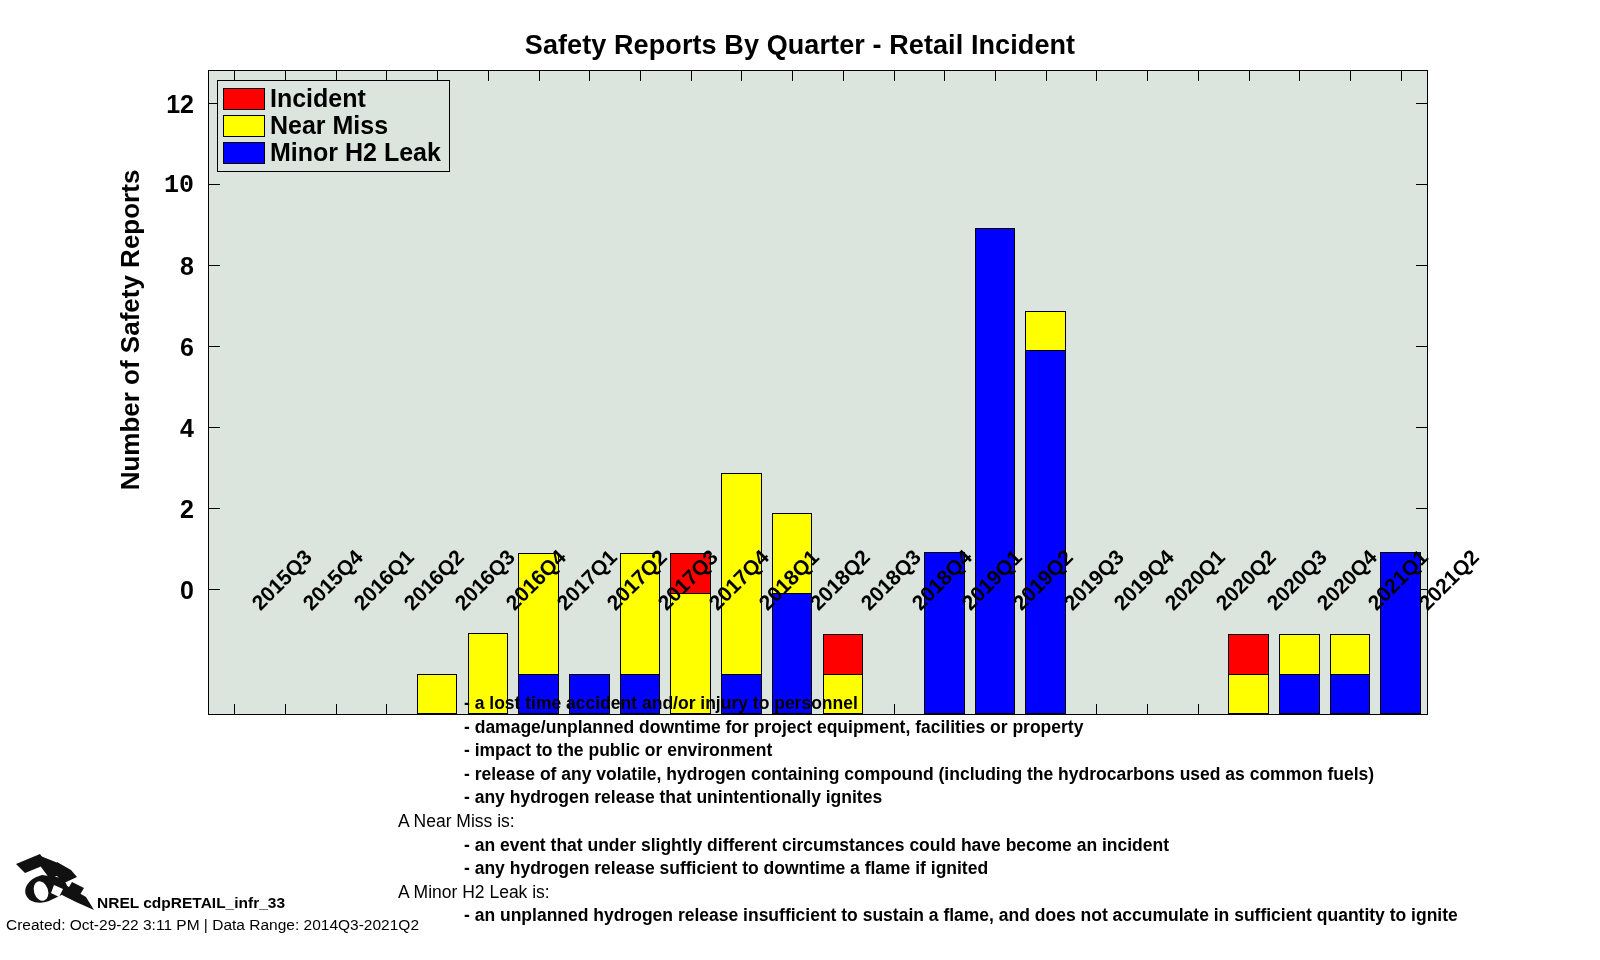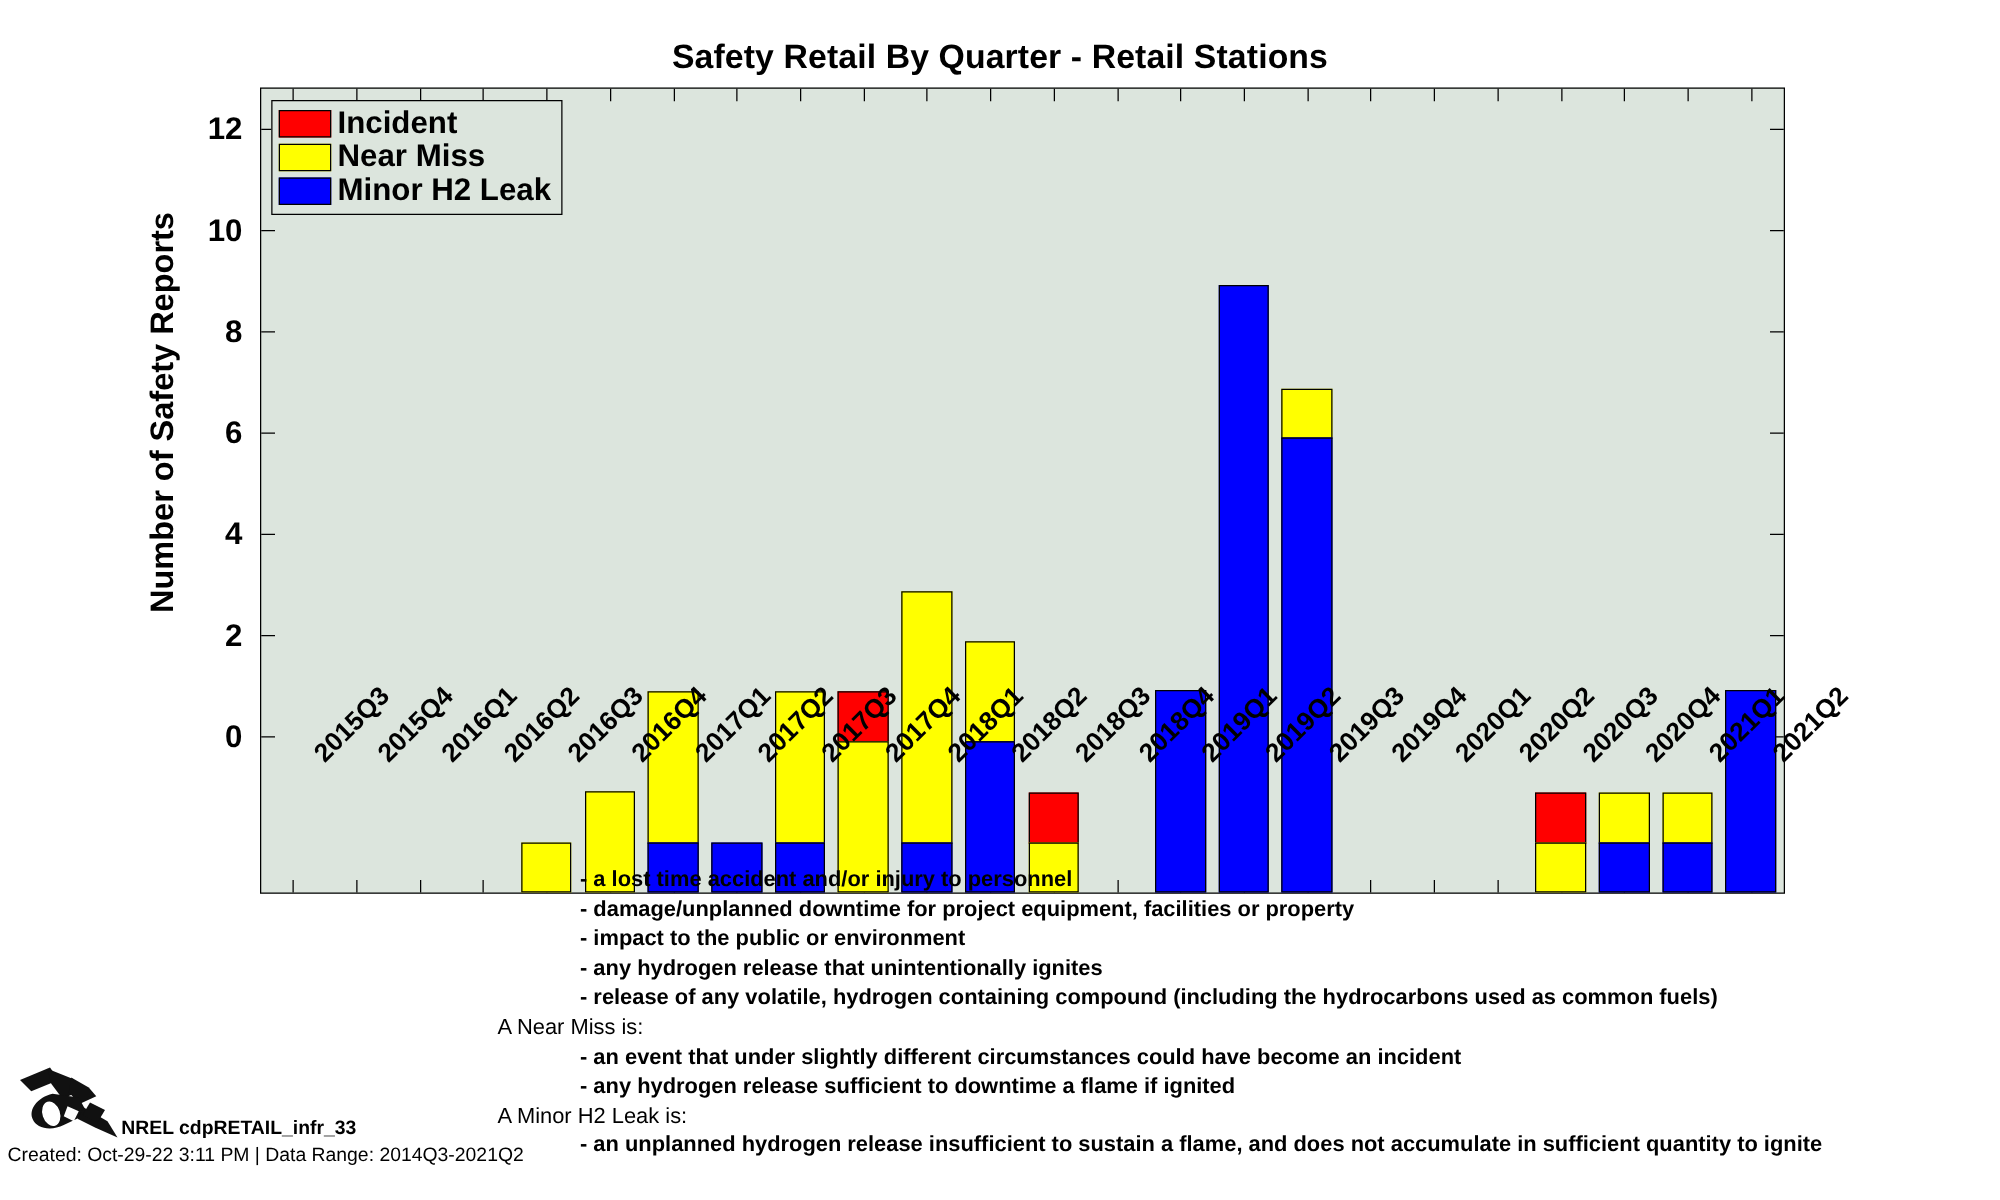--- a/index.html
+++ b/index.html
@@ -146,21 +146,21 @@
     left:6px;bottom:22px;
     font-size:15.5px;color:#000;
     white-space:nowrap;
   }
 </style>
 </head>
 <body>
 
 <div id="root">
 
-  <div class="chart-title">Safety Retail By Quarter - Retail Stations</div>
+  <div class="chart-title">Safety Reports By Quarter - Retail Incident</div>
 
   <div class="y-axis-title">Number of Safety Reports</div>
 
   <div class="plot-frame">
     <div class="plot-inner" id="plot-inner">
         <div class="ytick-mark" style="top: 518px;"></div>
         <div class="ytick-mark right" style="top: 518px;"></div>
         <div class="ytick-mark" style="top: 437.062px;"></div>
         <div class="ytick-mark right" style="top: 437.062px;"></div>
         <div class="ytick-mark" style="top: 356.125px;"></div>
@@ -296,21 +296,21 @@
       </div>
     </div>
   </div>
 
   <div id="axis-labels">
       <div class="ytick-label" style="left: 146px; width: 48px; top: 589.5px;">0</div>
       <div class="ytick-label" style="left: 146px; width: 48px; top: 508.562px;">2</div>
       <div class="ytick-label" style="left: 146px; width: 48px; top: 427.625px;">4</div>
       <div class="ytick-label" style="left: 146px; width: 48px; top: 346.688px;">6</div>
       <div class="ytick-label" style="left: 146px; width: 48px; top: 265.75px;">8</div>
-      <div class="ytick-label" style="left: 146px; width: 48px; top: 184.812px;">10</div>
+      <div class="ytick-label" style="left: 146px; width: 48px; top: 184.812px; font-family: Liberation Mono, monospace;">10</div>
       <div class="ytick-label" style="left: 146px; width: 48px; top: 103.875px;">12</div>
       <div class="xtick-label" style="left: 247.354px; width: 0px;">2015Q3</div>
       <div class="xtick-label" style="left: 298.062px; width: 0px;">2015Q4</div>
       <div class="xtick-label" style="left: 348.771px; width: 0px;">2016Q1</div>
       <div class="xtick-label" style="left: 399.479px; width: 0px;">2016Q2</div>
       <div class="xtick-label" style="left: 450.188px; width: 0px;">2016Q3</div>
       <div class="xtick-label" style="left: 500.896px; width: 0px;">2016Q4</div>
       <div class="xtick-label" style="left: 551.604px; width: 0px;">2017Q1</div>
       <div class="xtick-label" style="left: 602.312px; width: 0px;">2017Q2</div>
       <div class="xtick-label" style="left: 653.021px; width: 0px;">2017Q3</div>
@@ -328,22 +328,22 @@
       <div class="xtick-label" style="left: 1261.52px; width: 0px;">2020Q3</div>
       <div class="xtick-label" style="left: 1312.23px; width: 0px;">2020Q4</div>
       <div class="xtick-label" style="left: 1362.94px; width: 0px;">2021Q1</div>
       <div class="xtick-label" style="left: 1413.65px; width: 0px;">2021Q2</div>
     </div>
 
   <div class="definitions">
     <p class="def-item">- a lost time accident and/or injury to personnel</p>
     <p class="def-item">- damage/unplanned downtime for project equipment, facilities or property</p>
     <p class="def-item">- impact to the public or environment</p>
+    <p class="def-item">- release of any volatile, hydrogen containing compound (including the hydrocarbons used as common fuels)</p>
     <p class="def-item">- any hydrogen release that unintentionally ignites</p>
-    <p class="def-item">- release of any volatile, hydrogen containing compound (including the hydrocarbons used as common fuels)</p>
     <p class="def-head">A Near Miss is:</p>
     <p class="def-item">- an event that under slightly different circumstances could have become an incident</p>
     <p class="def-item">- any hydrogen release sufficient to downtime a flame if ignited</p>
     <p class="def-head">A Minor H2 Leak is:</p>
     <p class="def-item">- an unplanned hydrogen release insufficient to sustain a flame, and does not accumulate in sufficient quantity to ignite</p>
   </div>
 
   <div class="footer">
     <span class="logo-nozzle">
       <svg viewBox="0 0 92 62" width="92" height="62" aria-hidden="true">

